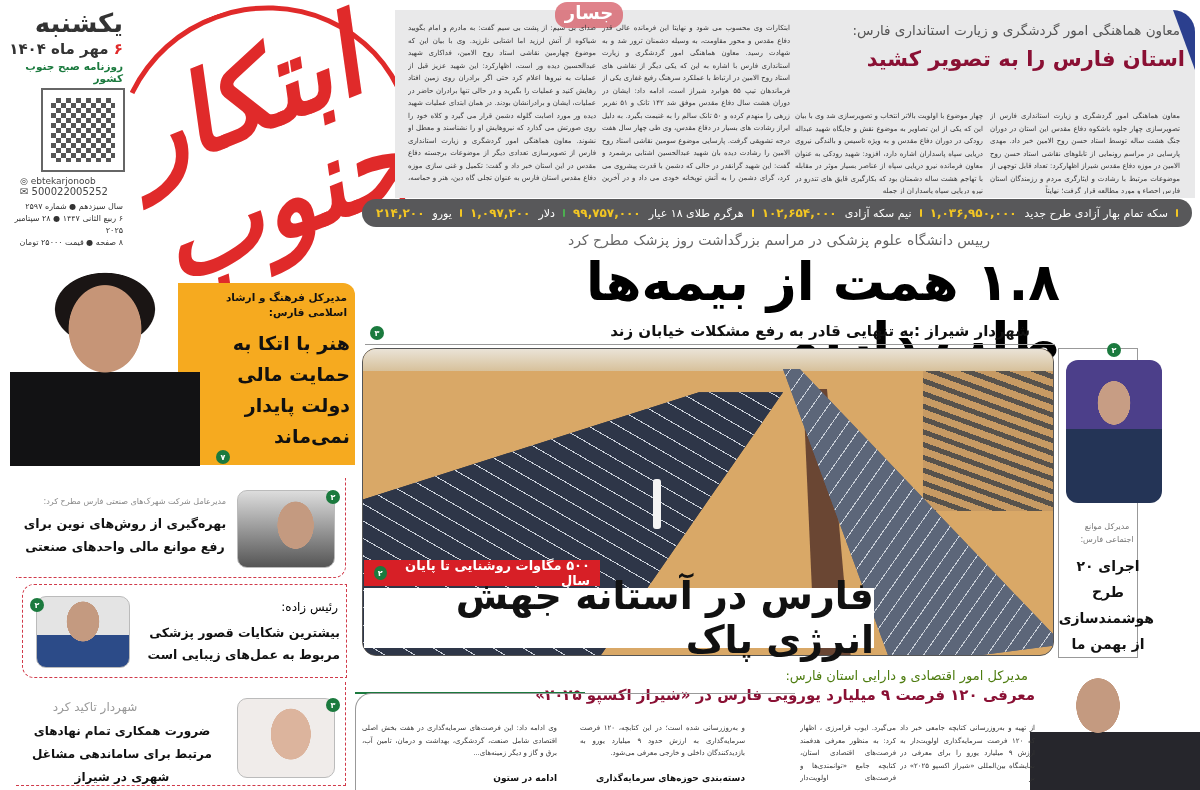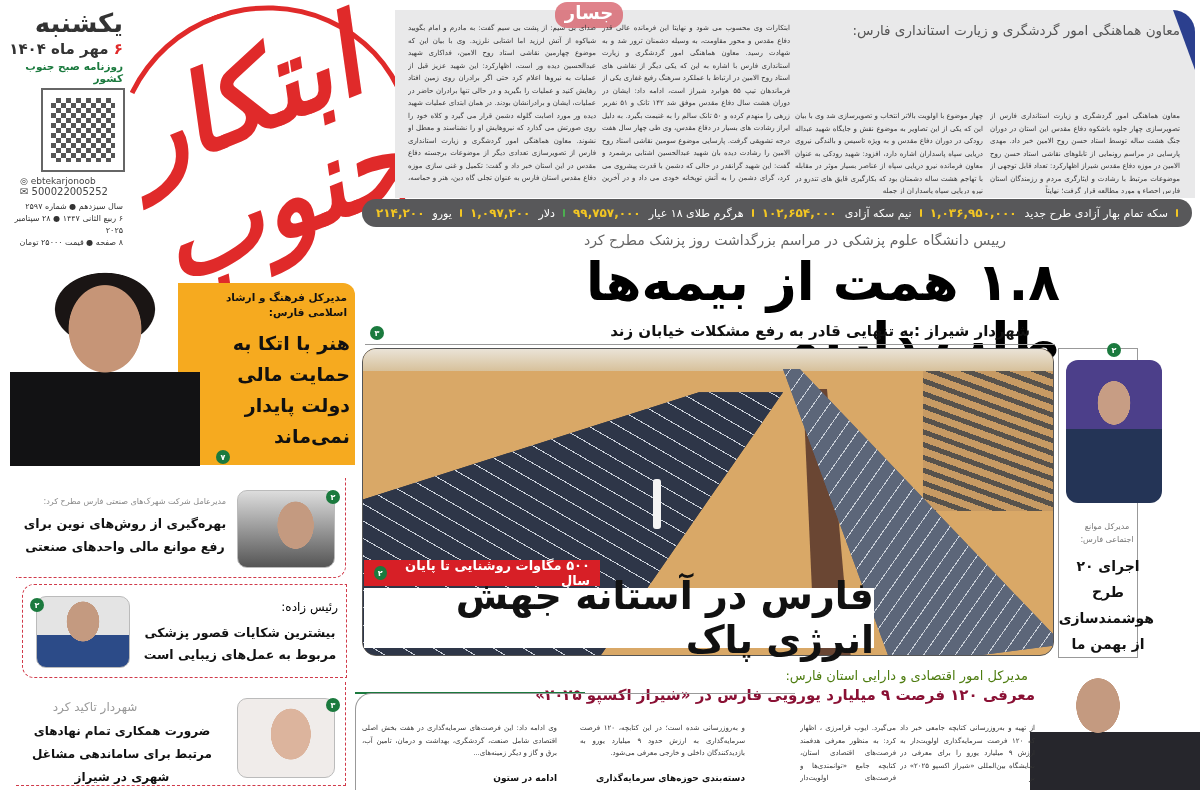--- a/index.html
+++ b/index.html
@@ -11,21 +11,21 @@
 .col{font-size:7px;line-height:12.5px;color:#333;text-align:justify}
 .h-maroon{color:#8a1034;font-weight:bold}
 
 .logo-circle{left:115px;top:6px;width:300px;height:290px;border-radius:50%;border:5px solid #e02a2a;border-left-color:transparent;border-bottom-color:transparent;transform:rotate(-20deg)}
 .logo-text{left:105px;top:40px;width:310px;height:200px;font-family:"DejaVu Serif",serif;font-size:110px;font-weight:bold;color:#e02a2a;transform:rotate(-22deg);line-height:1;text-align:center;font-style:italic}
 
 .ticker{left:362px;top:199px;width:830px;height:28px;background:#58585a;border-radius:14px 14px 14px 14px;display:flex;align-items:center;justify-content:flex-start;padding:0 14px;gap:8px;font-size:11px;color:#fff;white-space:nowrap}
 .ticker .v{color:#f3c623;font-weight:bold;font-size:12px}
 .ticker .dot{width:8px;height:8px;background:#f3c623;border-radius:2px;display:inline-block}
 
-.kicker{left:560px;top:232px;width:470px;text-align:center;font-size:14px;color:#666}
+.kicker{left:544px;top:232px;width:470px;text-align:center;font-size:14px;color:#666}
 .mainhead{left:460px;top:252px;width:600px;text-align:right;font-size:52px;font-weight:900;color:#000;letter-spacing:-1px}
 .subhead{left:560px;top:322px;width:470px;text-align:right;font-size:15px;font-weight:bold}
 .badge{width:14px;height:14px;border-radius:50%;background:#1b7a3e;color:#fff;font-size:8px;display:flex;align-items:center;justify-content:center;font-weight:bold}
 
 .photo{left:362px;top:348px;width:692px;height:308px;border-radius:14px;overflow:hidden;background:#d9a867;border:1px solid #555}
 .sky{position:absolute;left:0;top:0;width:100%;height:22px;background:linear-gradient(#eae3d7,#d7c19b)}
 .panels1{position:absolute;left:0;top:20px;width:420px;height:290px;background:repeating-linear-gradient(30deg,#2e3648 0 14px,#c9cfd8 14px 15px),#2e3648;clip-path:polygon(0 45%,80% 8%,100% 8%,56% 100%,0 100%)}
 .panels2{position:absolute;left:420px;top:20px;width:280px;height:290px;background:repeating-linear-gradient(-55deg,#5c6679 0 12px,#c9cfd8 12px 13px),#5c6679;clip-path:polygon(0 0,6% 0,100% 95%,60% 100%,38% 100%)}
 .shadow2{position:absolute;left:440px;top:40px;width:60px;height:270px;background:#6a4633;clip-path:polygon(0 0,40% 0,80% 100%,20% 100%)}
 .far{position:absolute;left:560px;top:22px;width:140px;height:140px;background:repeating-linear-gradient(20deg,#57524c 0 5px,#c79a63 5px 12px)}
@@ -66,20 +66,21 @@
   </div>
 </div>
 
 <div class="abs logo-circle"></div>
 <div class="abs logo-text">ابتکار جنوب</div>
 
 <div class="abs topbox"></div>
 <div class="abs" style="left:555px;top:2px;width:68px;height:26px;background:rgba(214,90,100,.75);color:#fff;font-size:18px;font-weight:bold;text-align:center;border-radius:12px">جسار</div>
 <div class="abs" style="left:800px;top:22px;width:380px;text-align:right;font-size:13.5px;color:#555">معاون هماهنگی امور گردشگری و زیارت استانداری فارس:</div>
 <div class="abs h-maroon" style="left:790px;top:44px;width:395px;text-align:right;font-size:21px;line-height:30px">
+  <div>استان فارس را به تصویر کشید</div>
 </div>
 <div class="abs col" style="left:990px;top:110px;width:190px;height:84px;overflow:hidden">معاون هماهنگی امور گردشگری و زیارت استانداری فارس از تصویرسازی چهار جلوه باشکوه دفاع مقدس این استان در دوران جنگ هشت ساله توسط استاد حسن روح الامین خبر داد. مهدی پارسایی در مراسم رونمایی از تابلوهای نقاشی استاد حسن روح الامین در موزه دفاع مقدس شیراز اظهارکرد: تعداد قابل توجهی از موضوعات مرتبط با رشادت و ایثارگری مردم و رزمندگان استان فارس احصاء و مورد مطالعه قرار گرفت؛ نهایتاً</div>
 <div class="abs col" style="left:795px;top:110px;width:188px;height:84px;overflow:hidden">چهار موضوع با اولویت بالاتر انتخاب و تصویرسازی شد وی با بیان این که یکی از این تصاویر به موضوع نقش و جایگاه شهید عبداله رودکی در دوران دفاع مقدس و به ویژه تاسیس و بالندگی نیروی دریایی سپاه پاسداران اشاره دارد، افزود: شهید رودکی به عنوان معاون فرمانده نیرو دریایی سپاه از عناصر بسیار موثر در مقابله با تهاجم هشت ساله دشمنان بود که بکارگیری قایق های تندرو در نیرو دریایی سپاه پاسداران از جمله</div>
 <div class="abs col" style="left:602px;top:22px;width:188px;height:162px;overflow:hidden">ابتکارات وی محسوب می شود و نهایتا این فرمانده عالی قدر دفاع مقدس و محور مقاومت، به وسیله دشمنان ترور شد و به شهادت رسید. معاون هماهنگی امور گردشگری و زیارت استانداری فارس با اشاره به این که یکی دیگر از نقاشی های استاد روح الامین در ارتباط با عملکرد سرهنگ رفیع غفاری یکی از فرماندهان تیپ ۵۵ هوابرد شیراز است، ادامه داد: ایشان در دوران هشت سال دفاع مقدس موفق شد ۱۴۲ تانک و ۵۱ نفربر زرهی را منهدم کرده و ۵۰ تانک سالم را به غنیمت بگیرد. به دلیل ابراز رشادت های بسیار در دفاع مقدس، وی طی چهار سال هفت درجه تشویقی گرفت. پارسایی موضوع سومین نقاشی استاد روح الامین را رشادت دیده بان شهید عبدالحسین اشتابی برشمرد و گفت: این شهید گرانقدر در حالی که دشمن با قدرت پیشروی می کرد، گرای دشمن را به آتش توپخانه خودی می داد و در آخرین لحظات، گرای محل خودش را داد؛ فرمانده به او اعلام کرد این گرای خودتان است و شهید اشتابی گفت بزنید. چند دقیقه بعد</div>
 <div class="abs col" style="left:408px;top:22px;width:188px;height:162px;overflow:hidden">صدای بی سیم: از پشت بی سیم گفت: به مادرم و امام بگویید شیاکوه از آتش لرزید اما اشتابی نلرزید. وی با بیان این که موضوع چهارمین نقاشی استاد روح الامین، فداکاری شهید عبدالحسین دیده ور است، اظهارکرد: این شهید عزیز قبل از عملیات به نیروها اعلام کرد حتی اگر برادران روی زمین افتاد رهایش کنید و عملیات را بگیرید و در حالی تنها برادران حاضر در عملیات، ایشان و برادرانشان بودند. در همان ابتدای عملیات شهید دیده ور مورد اصابت گلوله دشمن قرار می گیرد و کلاه خود را روی صورتش می گذارد که نیروهایش او را نشناسند و معطل او نشوند. معاون هماهنگی امور گردشگری و زیارت استانداری فارس از تصویرسازی تعدادی دیگر از موضوعات برجسته دفاع مقدس در این استان خبر داد و گفت: تکمیل و غنی سازی موزه دفاع مقدس استان فارس به عنوان تجلی گاه دین، هنر و حماسه، زمینه بهره مندی هرچه بیشتر مردم از گنجینه بی پایان دفاع مقدس را فراهم می کند.</div>
 
 <div class="abs ticker">
   <span class="dot"></span>
   <span>سکه تمام بهار آزادی طرح جدید</span>
   <span class="v">۱,۰۳۶,۹۵۰,۰۰۰</span>
@@ -126,21 +127,21 @@
 <div class="abs dash" style="left:16px;top:478px;width:330px;height:100px;border-top:none;border-left:none;border-radius:0 0 12px 0"></div>
 <div class="abs thumb" style="left:237px;top:490px;width:98px;height:78px;background:radial-gradient(ellipse 20px 26px at 60% 45%,#c49a80 0 90%,transparent 92%),linear-gradient(#ddd,#555)"></div>
 <div class="abs badge" style="left:326px;top:490px">۲</div>
 <div class="abs" style="left:20px;top:497px;width:206px;text-align:right;font-size:8px;color:#888">مدیرعامل شرکت شهرک‌های صنعتی فارس مطرح کرد:</div>
 <div class="abs" style="left:20px;top:512px;width:210px;text-align:center;font-size:12.5px;font-weight:900;line-height:23px">بهره‌گیری از روش‌های نوین برای رفع موانع مالی واحدهای صنعتی</div>
 
 <div class="abs dash" style="left:22px;top:584px;width:325px;height:94px;border-radius:12px 0 0 12px"></div>
 <div class="abs thumb" style="left:36px;top:596px;width:94px;height:72px;background:radial-gradient(ellipse 18px 22px at 50% 35%,#c49a80 0 90%,transparent 92%),linear-gradient(transparent 55%,#2c4b88 55%),#e4e4e4"></div>
 <div class="abs badge" style="left:30px;top:598px">۲</div>
 <div class="abs" style="left:140px;top:600px;width:198px;text-align:right;font-size:12px;color:#000000">رئیس زاده:</div>
-<div class="abs" style="left:140px;top:622px;width:200px;text-align:center;font-size:12.5px;font-weight:900;line-height:22px">بیشترین شکایات قصور پزشکی مربوط به عمل‌های زیبایی است</div>
+<div class="abs" style="left:140px;top:622px;width:200px;font-size:12.5px;font-weight:900;line-height:22px">بیشترین شکایات قصور پزشکی مربوط به عمل‌های زیبایی است</div>
 
 <div class="abs dash" style="left:16px;top:682px;width:330px;height:104px;border-top:none;border-left:none"></div>
 <div class="abs thumb" style="left:237px;top:698px;width:98px;height:80px;background:radial-gradient(ellipse 22px 28px at 55% 45%,#dcb49d 0 90%,transparent 92%),#f0ecea"></div>
 <div class="abs badge" style="left:326px;top:698px">۳</div>
 <div class="abs" style="left:20px;top:700px;width:150px;text-align:center;font-size:12px;color:#999">شهردار تاکید کرد</div>
 <div class="abs" style="left:14px;top:720px;width:216px;text-align:center;font-size:12px;font-weight:900;line-height:23px">ضرورت همکاری تمام نهادهای مرتبط برای ساماندهی مشاغل شهری در شیراز</div>
 
 <div class="abs" style="left:1058px;top:348px;width:80px;height:310px;border:1px solid #999"></div>
 <div class="abs badge" style="left:1107px;top:343px">۲</div>
 <div class="abs" style="left:1066px;top:360px;width:96px;height:143px;border-radius:12px;background:radial-gradient(ellipse 18px 24px at 50% 30%,#c79d84 0 90%,transparent 92%),linear-gradient(transparent 48%,#243456 48%),#4c3f8a;width:96px"></div>

